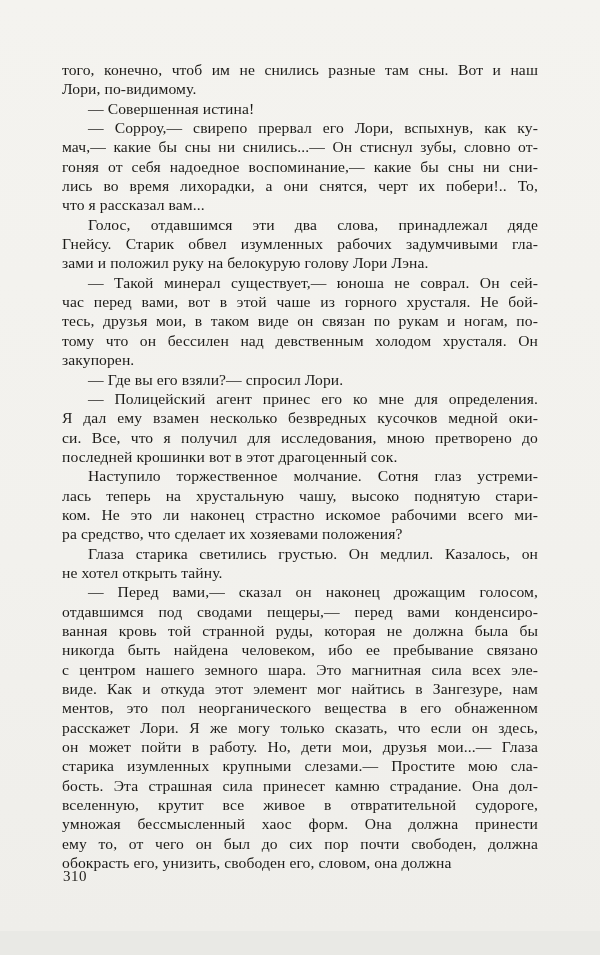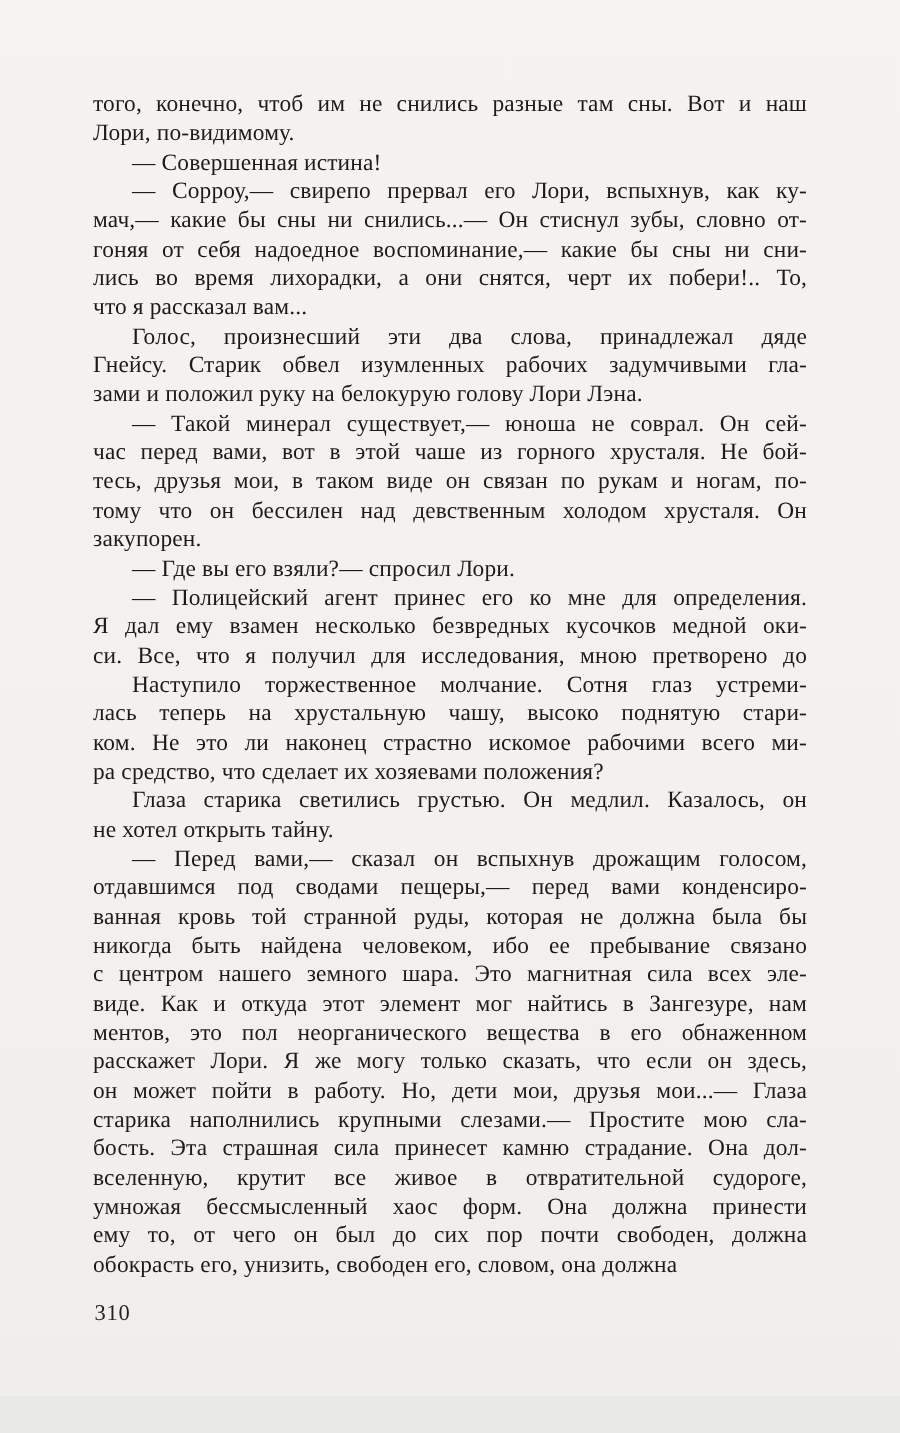--- a/index.html
+++ b/index.html
@@ -76,60 +76,61 @@
         <div class="line indent last">— Совершенная истина!</div>
       </div>
       <div class="paragraph">
         <div class="line indent">— Сорроу,— свирепо прервал его Лори, вспыхнув, как ку-</div>
         <div class="line">мач,— какие бы сны ни снились...— Он стиснул зубы, словно от-</div>
         <div class="line">гоняя от себя надоедное воспоминание,— какие бы сны ни сни-</div>
         <div class="line">лись во время лихорадки, а они снятся, черт их побери!.. То,</div>
         <div class="line last">что я рассказал вам...</div>
       </div>
       <div class="paragraph">
-        <div class="line indent">Голос, произнесший эти два слова, принадлежал дяде</div>
+        <div class="line indent">Голос, отдавшимся эти два слова, принадлежал дяде</div>
         <div class="line">Гнейсу. Старик обвел изумленных рабочих задумчивыми гла-</div>
         <div class="line last">зами и положил руку на белокурую голову Лори Лэна.</div>
       </div>
       <div class="paragraph">
         <div class="line indent">— Такой минерал существует,— юноша не соврал. Он сей-</div>
         <div class="line">час перед вами, вот в этой чаше из горного хрусталя. Не бой-</div>
         <div class="line">тесь, друзья мои, в таком виде он связан по рукам и ногам, по-</div>
         <div class="line">тому что он бессилен над девственным холодом хрусталя. Он</div>
         <div class="line last">закупорен.</div>
       </div>
       <div class="paragraph">
         <div class="line indent last">— Где вы его взяли?— спросил Лори.</div>
       </div>
       <div class="paragraph">
         <div class="line indent">— Полицейский агент принес его ко мне для определения.</div>
         <div class="line">Я дал ему взамен несколько безвредных кусочков медной оки-</div>
         <div class="line">си. Все, что я получил для исследования, мною претворено до</div>
+        <div class="line last">последней крошинки вот в этот драгоценный сок.</div>
       </div>
       <div class="paragraph">
         <div class="line indent">Наступило торжественное молчание. Сотня глаз устреми-</div>
         <div class="line">лась теперь на хрустальную чашу, высоко поднятую стари-</div>
         <div class="line">ком. Не это ли наконец страстно искомое рабочими всего ми-</div>
         <div class="line last">ра средство, что сделает их хозяевами положения?</div>
       </div>
       <div class="paragraph">
         <div class="line indent">Глаза старика светились грустью. Он медлил. Казалось, он</div>
         <div class="line last">не хотел открыть тайну.</div>
       </div>
       <div class="paragraph">
-        <div class="line indent">— Перед вами,— сказал он вспыхнув дрожащим голосом,</div>
+        <div class="line indent">— Перед вами,— сказал он наконец дрожащим голосом,</div>
         <div class="line">отдавшимся под сводами пещеры,— перед вами конденсиро-</div>
         <div class="line">ванная кровь той странной руды, которая не должна была бы</div>
         <div class="line">никогда быть найдена человеком, ибо ее пребывание связано</div>
         <div class="line">с центром нашего земного шара. Это магнитная сила всех эле-</div>
         <div class="line">виде. Как и откуда этот элемент мог найтись в Зангезуре, нам</div>
         <div class="line">ментов, это пол неорганического вещества в его обнаженном</div>
         <div class="line">расскажет Лори. Я же могу только сказать, что если он здесь,</div>
         <div class="line">он может пойти в работу. Но, дети мои, друзья мои...— Глаза</div>
-        <div class="line">старика наполнились крупными слезами.— Простите мою сла-</div>
+        <div class="line">старика изумленных крупными слезами.— Простите мою сла-</div>
         <div class="line">бость. Эта страшная сила принесет камню страдание. Она дол-</div>
         <div class="line">вселенную, крутит все живое в отвратительной судороге,</div>
         <div class="line">умножая бессмысленный хаос форм. Она должна принести</div>
         <div class="line">ему то, от чего он был до сих пор почти свободен, должна</div>
         <div class="line last">обокрасть его, унизить, свободен его, словом, она должна</div>
       </div>
     </div>
   <div class="page-footer">310</div>
   <div class="scan-artifact"></div>
 </div>

